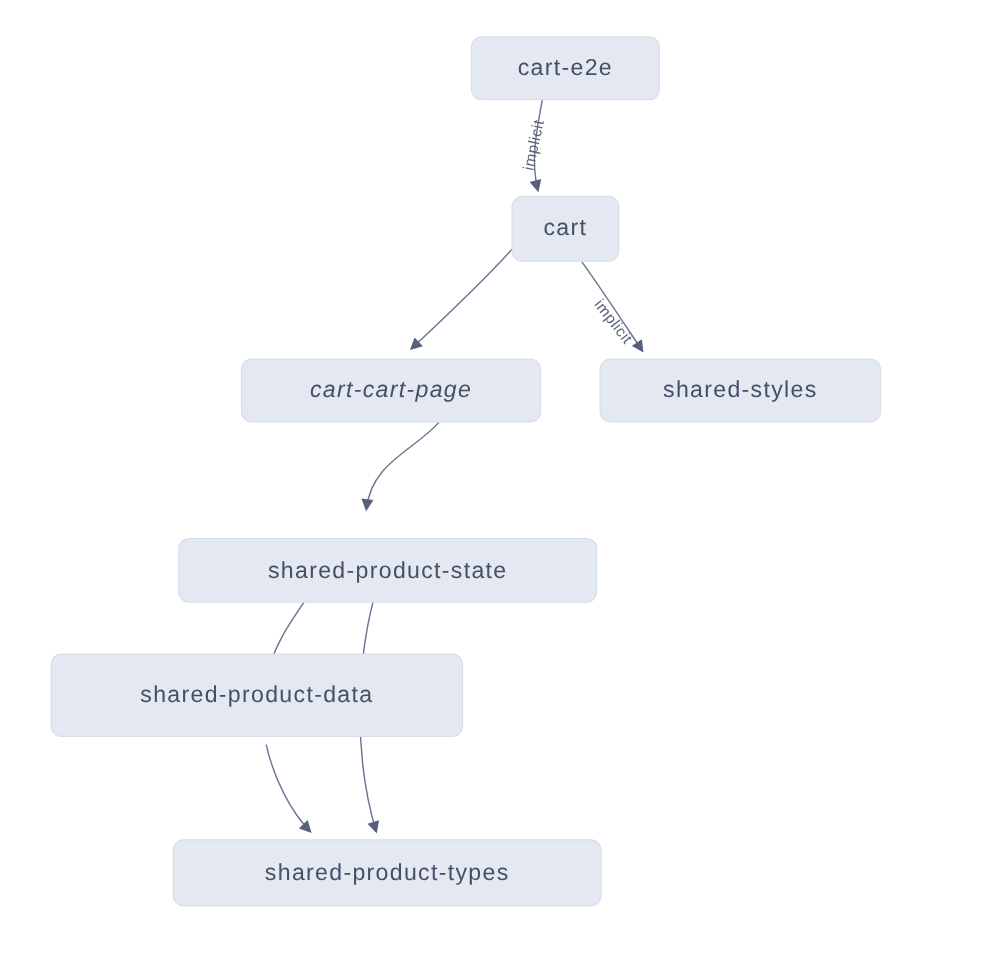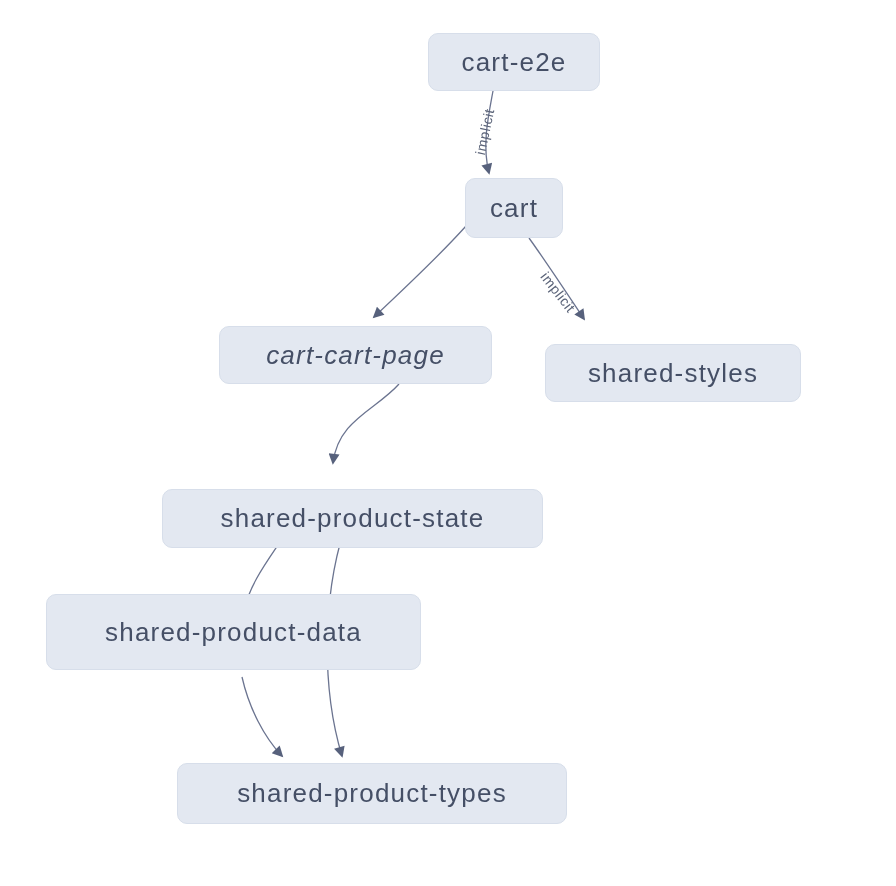--- a/index.html
+++ b/index.html
@@ -28,21 +28,21 @@
   .node{
     position:absolute;
     z-index:2;
     display:flex;
     align-items:center;
     justify-content:center;
     background:var(--node-fill);
     border:1px solid var(--node-border);
     border-radius:10px;
     color:var(--node-text);
-    font-size:26px;
+    font-size:21px;
     letter-spacing:1.2px;
     white-space:nowrap;
     cursor:pointer;
   }
 </style>
 </head>
 <body>
 
 <div class="canvas">
 
@@ -64,21 +64,21 @@
     <text class="edge-label" x="486" y="132" transform="rotate(-78 486 132)">implicit</text>
     <text class="edge-label" x="557" y="293" transform="rotate(52 557 293)">implicit</text>
   </svg>
 
   <div class="node" style="left:428px;top:33px;width:172px;height:58px;">cart-e2e</div>
 
   <div class="node" style="left:465px;top:178px;width:98px;height:60px;">cart</div>
 
   <div class="node" style="left:219px;top:326px;width:273px;height:58px;font-style:italic;">cart-cart-page</div>
 
-  <div class="node" style="left:545px;top:344px;width:256px;height:58px;">shared-styles</div>
+  <div class="node" style="left:545px;top:326px;width:256px;height:58px;">shared-styles</div>
 
   <div class="node" style="left:162px;top:489px;width:381px;height:59px;">shared-product-state</div>
 
   <div class="node" style="left:46px;top:594px;width:375px;height:76px;">shared-product-data</div>
 
-  <div class="node" style="left:157px;top:763px;width:390px;height:61px;margin-left:20px;">shared-product-types</div>
+  <div class="node" style="left:157px;top:763px;width:390px;height:61px;">shared-product-types</div>
 
 </div>
 
 </body></html>

